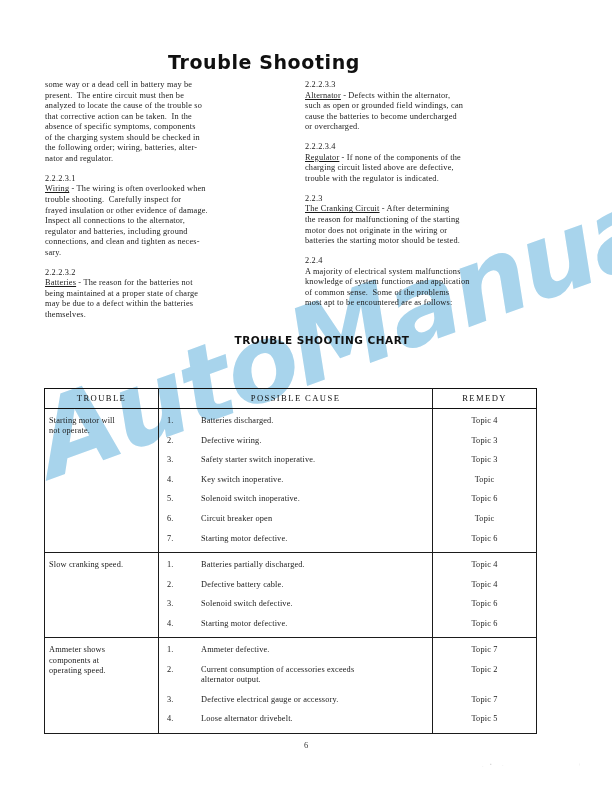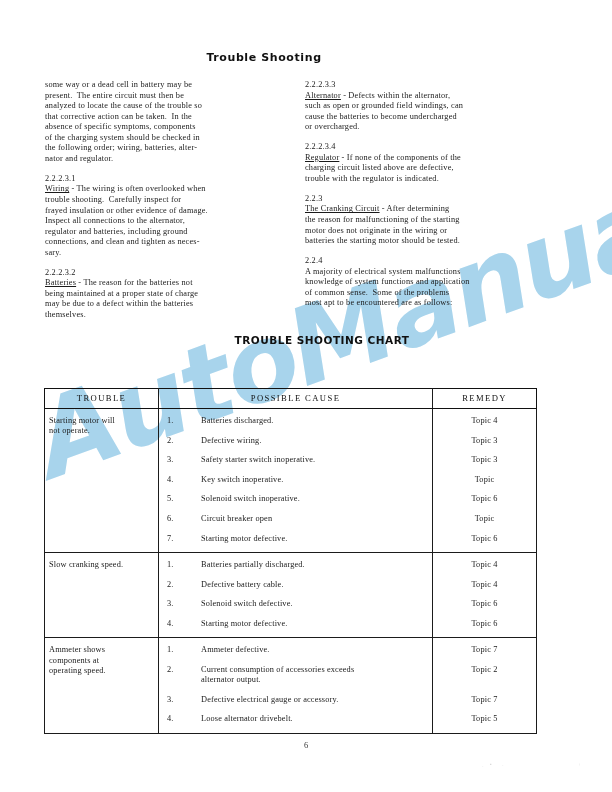--- a/index.html
+++ b/index.html
@@ -48,21 +48,21 @@
 
   
   #page-title {
     position: absolute;
     left: 0;
     top: 51px;
     width: 528px;
     text-align: center;
     font-family: "DejaVu Sans", "Liberation Sans", sans-serif;
     font-weight: 700;
-    font-size: 11px;
+    font-size: 19px;
     letter-spacing: 0.6px;
     color: #101010;
     z-index: 10;
   }
 
   
   #body-columns {
     position: absolute;
     left: 0;
     top: 80px;

